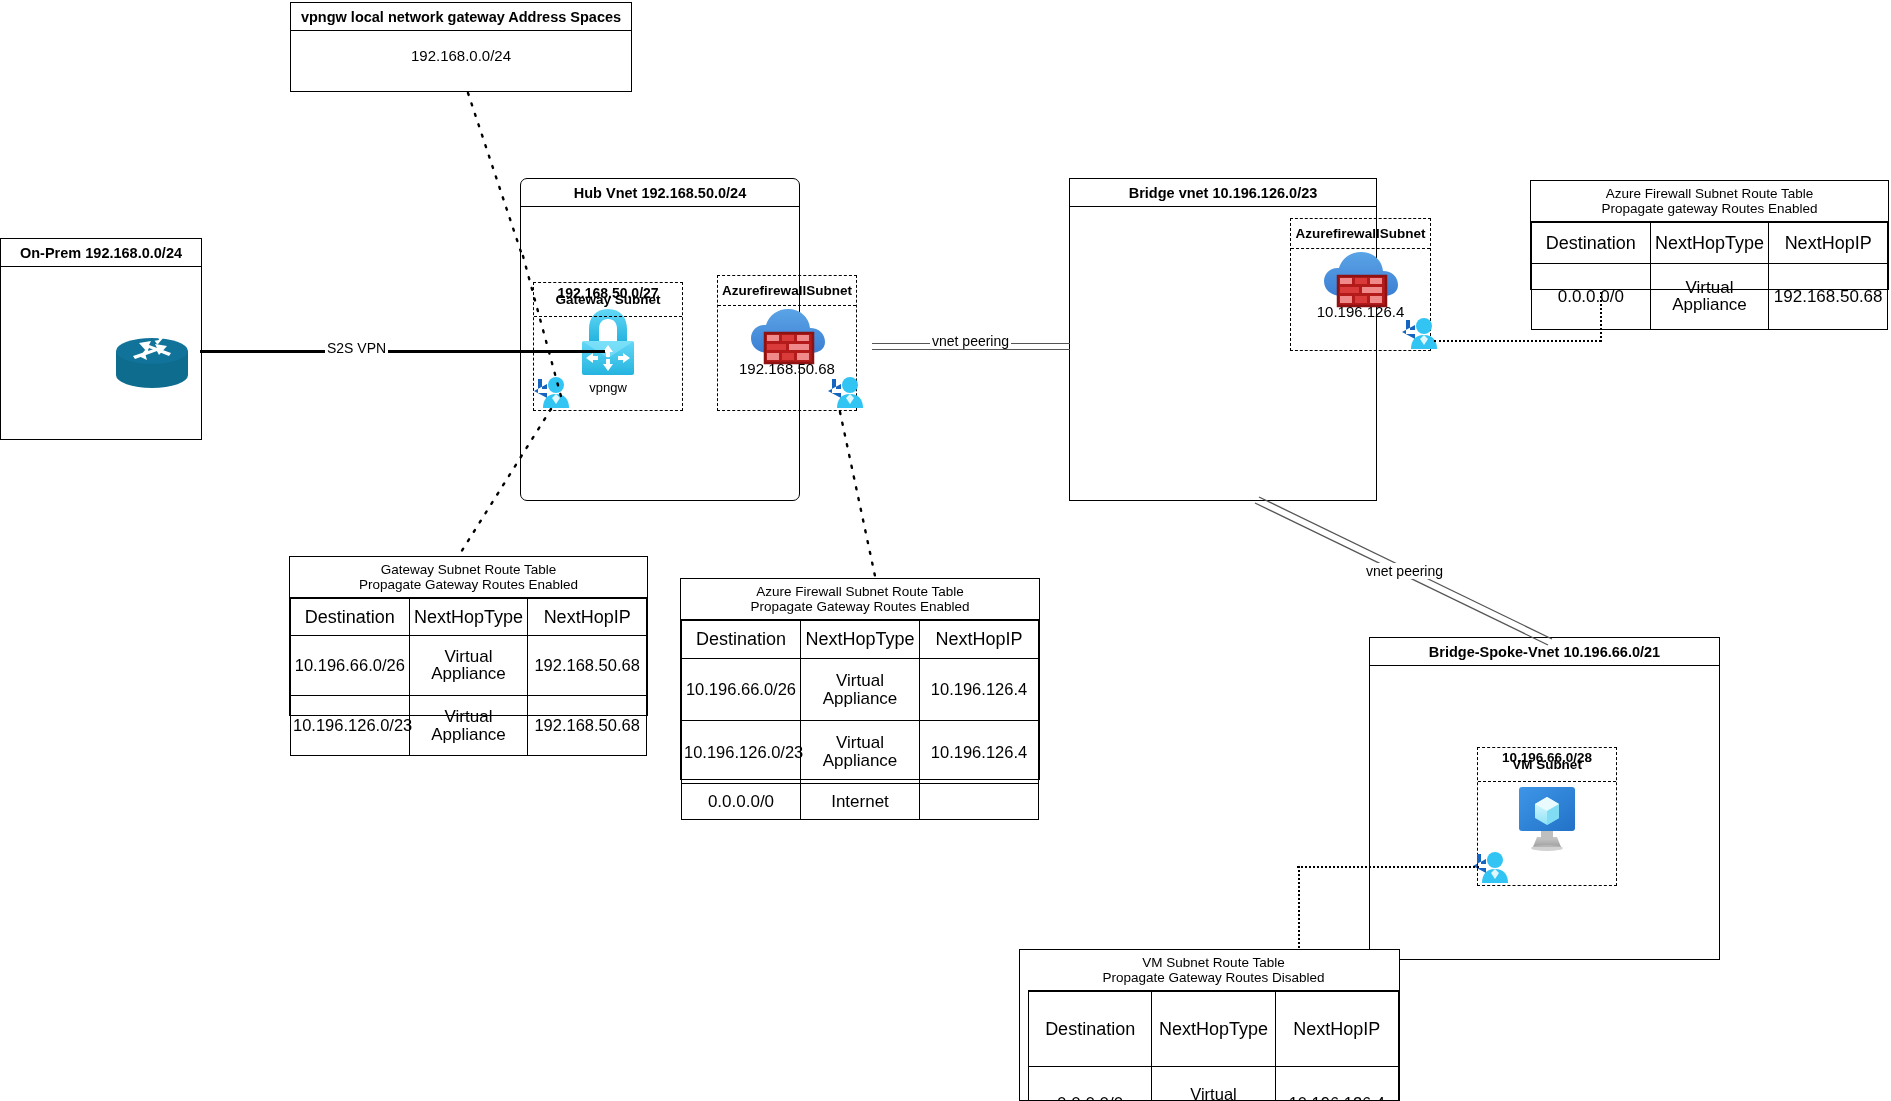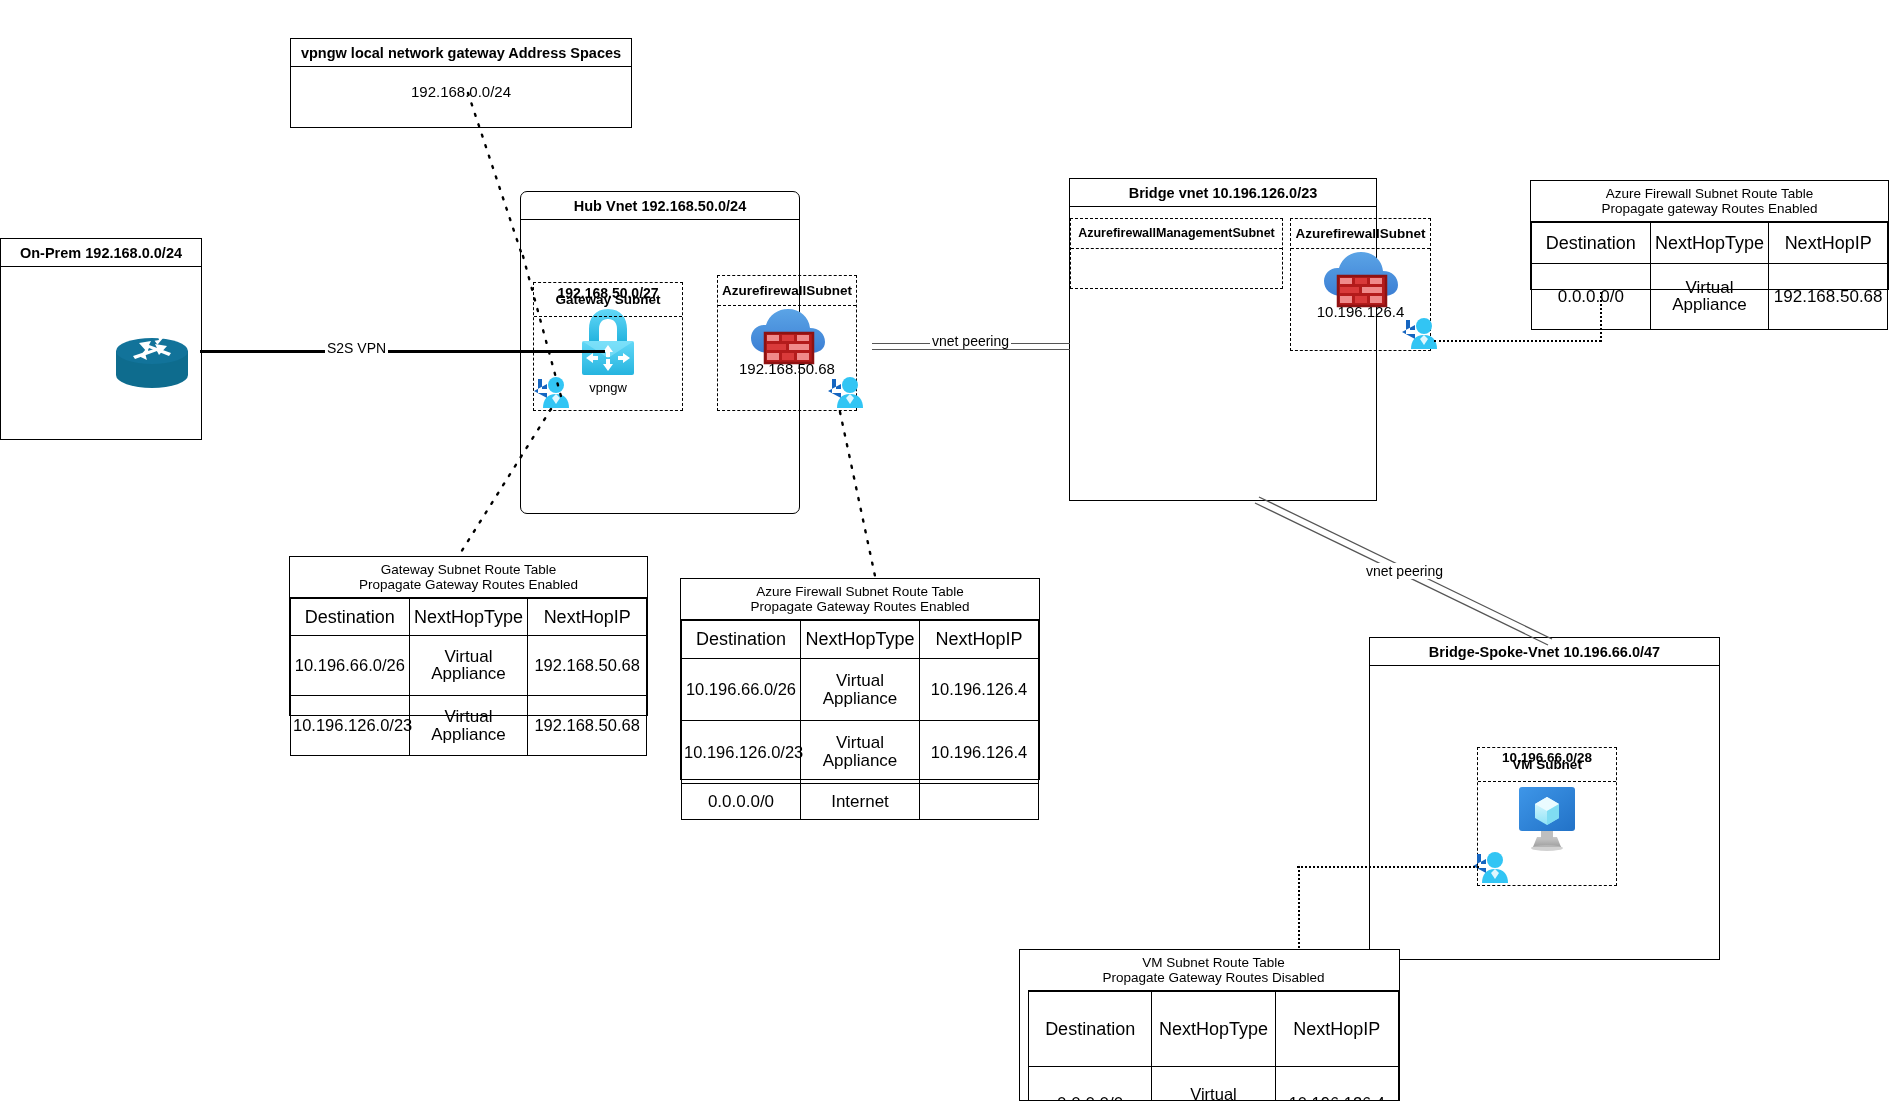--- a/index.html
+++ b/index.html
@@ -77,21 +77,21 @@
         <stop offset="0%" stop-color="#E6FAFF"></stop>
           <stop offset="100%" stop-color="#8FE3F7"></stop>
       </linearGradient>
       <linearGradient id="gStand" x1="0" y1="0" x2="0" y2="1">
         <stop offset="0%" stop-color="#C9C9C9"></stop>
           <stop offset="100%" stop-color="#9E9E9E"></stop>
       </linearGradient>
     </defs>
   </svg>
 
-  <div class="box" style="left:290px;top:2px;width:342px;height:90px;margin-top:36px;">
+  <div class="box" style="left:290px;top:2px;width:342px;height:90px;">
     <div class="box-title">vpngw local network gateway Address Spaces</div>
     <div class="box-body">
       <div class="ctext" style="left:0;top:16px;width:100%;">192.168.0.0/24</div>
     </div>
   </div>
 
   <div class="box" style="left:0px;top:238px;width:202px;height:202px;">
     <div class="box-title">On-Prem 192.168.0.0/24</div>
     <div class="box-body">
       <svg class="icon" style="left:110px;top:62px;width:82px;height:66px;" viewBox="0 0 82 66">
@@ -101,21 +101,21 @@
         <g fill="#ffffff">
           <path d="M22 27 L46 19 L44 15 L56 17 L48 26 L46 22 L24 30 Z"></path>
           <path d="M60 22 L38 14 L40 10 L28 12 L36 21 L38 17 L58 25 Z" transform="translate(0,2)"></path>
           <path d="M30 14 L34 12 L30 6 L38 7 L34 17 Z" transform="translate(14,-1) rotate(18 34 12)"></path>
           <path d="M52 30 L48 32 L52 38 L44 37 L48 27 Z" transform="translate(-14,-8) rotate(18 48 32)"></path>
         </g>
       </svg>
     </div>
   </div>
 
-  <div class="box" style="left:520px;top:191px;width:280px;height:323px;border-radius:7px;">
+  <div class="box" style="left:520px;top:178px;width:280px;height:323px;border-radius:7px;">
     <div class="box-title">Hub Vnet 192.168.50.0/24</div>
     <div class="box-body"></div>
   </div>
 
   <div class="subnet" style="left:533px;top:282px;width:150px;height:129px;">
     <div class="subnet-title tall">
       <span>Gateway Subnet</span>
     </div>
   </div>
   <div class="ctext" style="left:533px;top:285px;width:150px;font-weight:bold;font-size:14px;z-index:5;">192.168.50.0/27</div>
@@ -164,25 +164,20 @@
     <circle cx="25" cy="13" r="8" fill="#32C5F4"></circle>
     <path d="M25 22 C16 22 12 28 12 36 L38 36 C38 28 34 22 25 22 Z" fill="#32C5F4"></path>
     <path d="M25 22 L21 26 L25 32 L29 26 Z" fill="#ffffff" opacity="0.85"></path>
   </svg>
 
   <div class="box" style="left:1069px;top:178px;width:308px;height:323px;">
     <div class="box-title">Bridge vnet 10.196.126.0/23</div>
     <div class="box-body"></div>
   </div>
 
-  <div class="subnet" style="left:1070px;top:218px;width:213px;height:71px;">
-    <div class="subnet-title">
-      <span style="font-size:12.5px;">AzurefirewallManagementSubnet</span>
-    </div>
-  </div>
 
   <div class="subnet" style="left:1290px;top:218px;width:141px;height:133px;">
     <div class="subnet-title">
       <span>AzurefirewallSubnet</span>
     </div>
   </div>
   <svg class="icon" style="left:1318px;top:250px;width:84px;height:66px;" viewBox="0 0 84 66">
     <path d="M24 46 C12 46 6 39 6 31 C6 23 13 17 21 18 C24 8 33 2 43 2 C55 2 64 10 65 21 C74 21 80 27 80 35 C80 42 74 46 66 46 Z" fill="url(#gCloud)"></path>
     <g>
       <rect x="20" y="26" width="48" height="30" fill="#B31B1B"></rect>
@@ -199,21 +194,21 @@
   </svg>
   <div class="ip-label" style="left:1290px;top:303px;width:141px;">10.196.126.4</div>
   <svg class="icon" style="left:1399px;top:313px;width:40px;height:38px;" viewBox="0 0 40 38">
     <path d="M5 6 L5 20 L14 20 L14 25 L1 18 L14 11 L14 16 L9 16 L9 6 Z" fill="#1565C0" transform="translate(2,1)"></path>
     <circle cx="25" cy="13" r="8" fill="#32C5F4"></circle>
     <path d="M25 22 C16 22 12 28 12 36 L38 36 C38 28 34 22 25 22 Z" fill="#32C5F4"></path>
     <path d="M25 22 L21 26 L25 32 L29 26 Z" fill="#ffffff" opacity="0.85"></path>
   </svg>
 
   <div class="box" style="left:1369px;top:637px;width:351px;height:323px;">
-    <div class="box-title">Bridge-Spoke-Vnet  10.196.66.0/47</div>
+    <div class="box-title">Bridge-Spoke-Vnet  10.196.66.0/21</div>
     <div class="box-body"></div>
   </div>
 
   <div class="subnet" style="left:1477px;top:747px;width:140px;height:139px;">
     <div class="subnet-title tall">
       <span>VM Subnet</span>
     </div>
   </div>
   <div class="ctext" style="left:1477px;top:750px;width:140px;font-weight:bold;font-size:13.5px;z-index:5;">10.196.66.0/28</div>
   <svg class="icon" style="left:1511px;top:785px;width:72px;height:68px;" viewBox="0 0 72 68">

